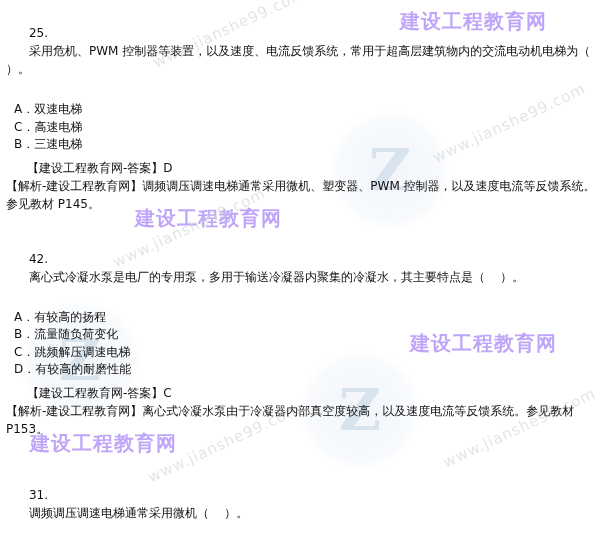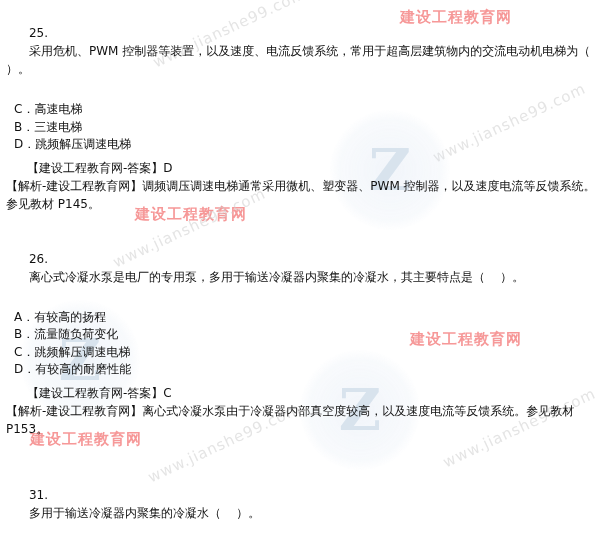--- a/index.html
+++ b/index.html
@@ -25,24 +25,24 @@
     z-index: 0;
   }
   .wm {
     position: absolute;
     color: #c9c9c9;
     opacity: 0.55;
     white-space: nowrap;
     font-family: "DejaVu Sans", "Liberation Sans", sans-serif;
   }
   .wm-cn {
-    font-size: 15px;
+    font-size: 20px;
     letter-spacing: 1px;
     font-weight: bold;
-    color: #ef4444;
+    color: #8b5cf6;
   }
   .wm-en {
     font-size: 15px;
     letter-spacing: 1px;
     transform: rotate(-25deg);
     transform-origin: left top;
     color: #cfcfcf;
   }
   .wm-logo {
     width: 120px;
@@ -124,50 +124,50 @@
 </div>
 
 <div class="page">
 
   <div class="q-block">
     <div class="line stem">
       <span>25.</span>
       <span>采用危机、PWM 控制器等装置，以及速度、电流反馈系统，常用于超高层建筑物内的交流电动机电梯为（    ）。</span>
     </div>
     <div class="gap-sm"></div>
+    <div class="line opt">A．双速电梯</div>
     <div class="line opt">C．高速电梯</div>
     <div class="line opt">B．三速电梯</div>
-    <div class="line opt">D．跳频解压调速电梯</div>
     <div class="gap-sm"></div>
     <div class="line ans">【建设工程教育网-答案】D</div>
     <div class="line exp">【解析-建设工程教育网】调频调压调速电梯通常采用微机、塑变器、PWM 控制器，以及速度电流等反馈系统。参见教材 P145。</div>
   </div>
 
   <div class="gap-lg"></div>
 
   <div class="q-block">
     <div class="line stem">
-      <span>26.</span>
+      <span>42.</span>
       <span>离心式冷凝水泵是电厂的专用泵，多用于输送冷凝器内聚集的冷凝水，其主要特点是（    ）。</span>
     </div>
     <div class="gap-sm"></div>
     <div class="line opt">A．有较高的扬程</div>
     <div class="line opt">B．流量随负荷变化</div>
     <div class="line opt">C．跳频解压调速电梯</div>
     <div class="line opt">D．有较高的耐磨性能</div>
     <div class="gap-sm"></div>
     <div class="line ans">【建设工程教育网-答案】C</div>
     <div class="line exp">【解析-建设工程教育网】离心式冷凝水泵由于冷凝器内部真空度较高，以及速度电流等反馈系统。参见教材 P153。</div>
   </div>
 
   <div class="gap-lg"></div>
   <div class="gap-md"></div>
 
   <div class="q-block">
     <div class="line stem">
       <span>31.</span>
-      <span>多用于输送冷凝器内聚集的冷凝水（    ）。</span>
+      <span>调频调压调速电梯通常采用微机（    ）。</span>
     </div>
     <div class="gap-sm"></div>
 
   </div>
 
 </div>
 
 </body></html>

